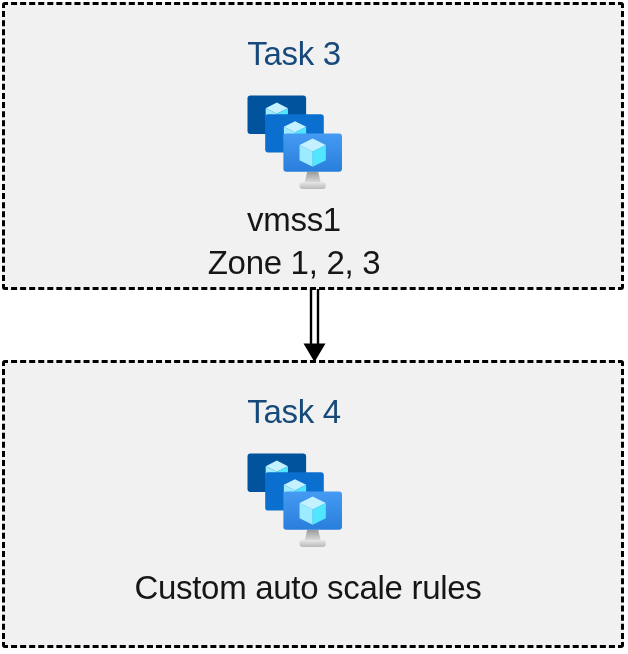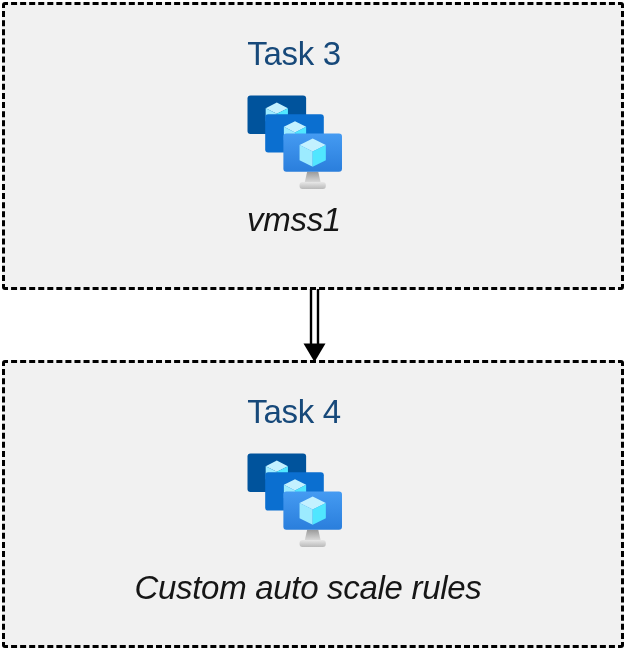--- a/index.html
+++ b/index.html
@@ -21,21 +21,21 @@
   .box-title{
     margin:27px 0 0 0;font-size:33px;font-weight:400;
     color:#17497a;letter-spacing:-0.3px;line-height:43px;
   }
   .vmss-icon{margin-top:20px;width:95px;height:95px;display:block;}
   .box-label{
     margin-top:8px;font-size:33px;color:#161616;
     letter-spacing:-0.3px;line-height:43px;text-align:center;
   }
   .box-bottom .box-label{margin-top:18px;margin-left:28px;}
-  .box-label .line{display:block;font-style:italic;}
+  .box-label .line{display:block;}
   .arrow{position:absolute;left:302px;top:289px;}
 </style>
 </head>
 <body>
 
 <svg width="0" height="0" style="position:absolute" aria-hidden="true">
   <defs>
     <linearGradient id="frontGrad" x1="0" y1="0" x2="0" y2="1">
       <stop offset="0" stop-color="#459bf2"></stop>
       <stop offset="1" stop-color="#2a7edc"></stop>
@@ -66,20 +66,21 @@
       <polygon points="58.5,31.5 47.5,37 47.5,50 58.5,44.5" fill="#50e6ff"></polygon>
       <polygon points="59.5,76 70.5,76 73,87 57,87" fill="url(#standGrad)"></polygon>
       <rect x="52" y="86" width="26" height="7" rx="3" fill="url(#baseGrad)"></rect>
       <rect x="36" y="38" width="58" height="38" rx="3" fill="url(#frontGrad)"></rect>
       <polygon points="65,43 78,49.5 65,56 52,49.5" fill="#c3f1ff"></polygon>
       <polygon points="52,49.5 65,56 65,71 52,64.5" fill="#9cebff"></polygon>
       <polygon points="78,49.5 65,56 65,71 78,64.5" fill="#50e6ff"></polygon>
     </svg>
     <div class="box-label">
       <span class="line">vmss1</span>
+      <span class="line">Zone 1, 2, 3</span>
     </div>
   </section>
 
   <svg class="arrow" width="25" height="74" viewBox="0 0 25 74">
     <line x1="9" y1="0" x2="9" y2="57" stroke="#000" stroke-width="2.4"></line>
     <line x1="16" y1="0" x2="16" y2="57" stroke="#000" stroke-width="2.4"></line>
     <polygon points="1.5,54.5 23.5,54.5 12.5,73" fill="#000"></polygon>
   </svg>
 
   <section class="task-box box-bottom">

